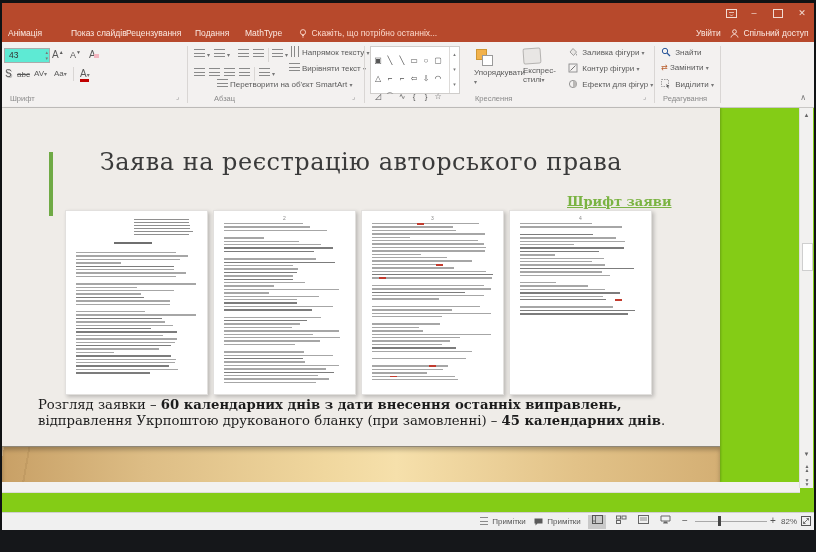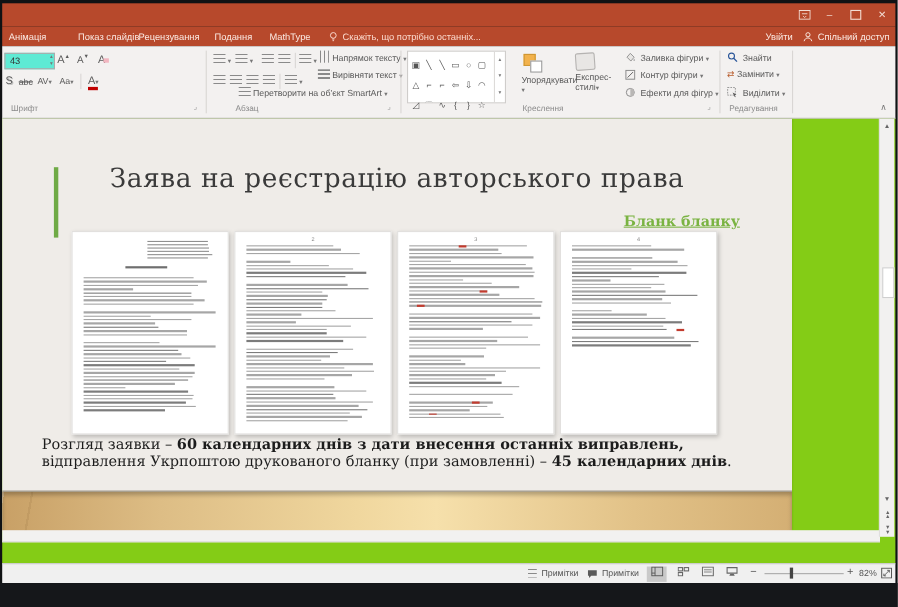--- a/index.html
+++ b/index.html
@@ -196,21 +196,21 @@
   <div class="glabel" style="left:661px;">Редагування</div>
   <div class="gdiv" style="left:718px;"></div>
 
   <div class="abs" style="right:8px;top:51px;color:#777;font-size:8px;">∧</div>
 </div>
 
 <div class="editarea">
   <div class="slide">
     <div class="greenbar" style="background: rgb(111, 170, 69);"></div>
     <div class="slide-title">Заява на реєстрацію авторського права</div>
-    <div class="blank-link" style="color: rgb(122, 179, 66);">Бланк бланку</div>
+    <div class="blank-link" style="color: rgb(122, 179, 66);">Шрифт заяви</div>
 
     <div class="page" style="left:63px;">
         <div style="position: absolute; left: 68px; top: 8px; width: 55.1159px; height: 1.4px; background: rgb(143, 143, 143);"></div>
         <div style="position: absolute; left: 68px; top: 11px; width: 55.2995px; height: 1.4px; background: rgb(143, 143, 143);"></div>
         <div style="position: absolute; left: 68px; top: 14px; width: 56.0812px; height: 1.4px; background: rgb(143, 143, 143);"></div>
         <div style="position: absolute; left: 68px; top: 17px; width: 55.9016px; height: 1.4px; background: rgb(143, 143, 143);"></div>
         <div style="position: absolute; left: 68px; top: 20px; width: 58.5078px; height: 1.4px; background: rgb(143, 143, 143);"></div>
         <div style="position: absolute; left: 68px; top: 23px; width: 55.3802px; height: 1.4px; background: rgb(143, 143, 143);"></div>
         <div style="position: absolute; left: 48px; top: 31px; width: 38px; height: 2px; background: rgb(111, 111, 111);"></div>
         <div style="position: absolute; left: 10px; top: 41px; width: 99.6413px; height: 1.4px; background: rgb(166, 166, 166);"></div>

